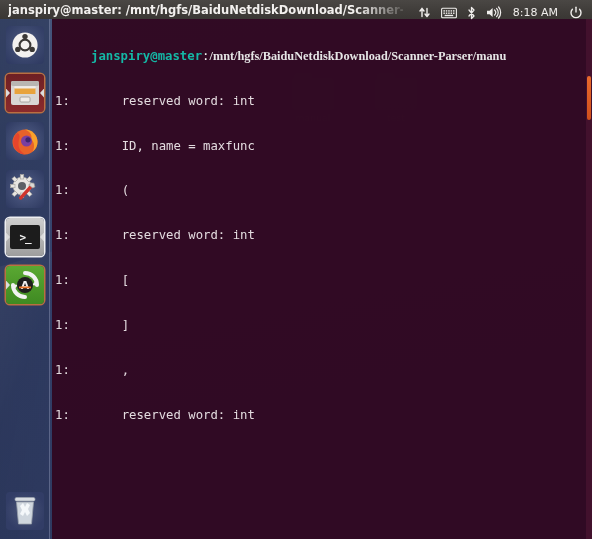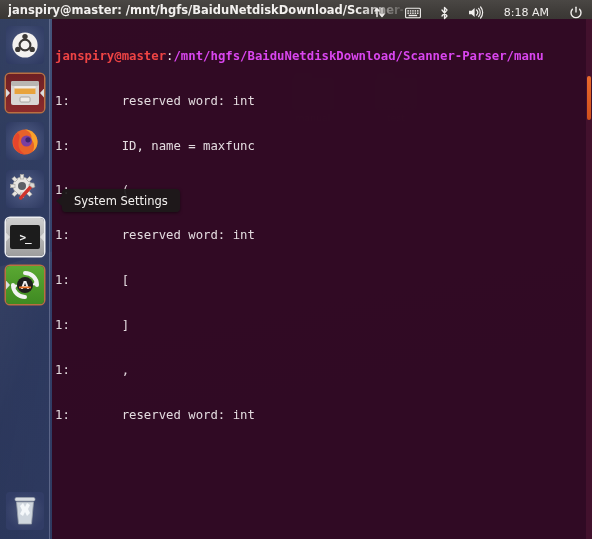--- a/index.html
+++ b/index.html
@@ -74,21 +74,21 @@
     font-weight: bold;
     color: #f2f0ee;
     white-space: nowrap;
     overflow: hidden;
     max-width: 395px;
     -webkit-mask-image: linear-gradient(to right, #000 88%, rgba(0,0,0,0.15) 100%);
     mask-image: linear-gradient(to right, #000 88%, rgba(0,0,0,0.15) 100%);
   }
   #indicators {
     position: absolute; right: 4px; top: 0; height: 25px;
-    display: flex; align-items: center; gap: 9px;
+    display: flex; align-items: center; gap: 0px;
   }
   .ind {
     display: flex; align-items: center; justify-content: center;
     height: 19px; padding: 0 5px;
     color: #f0eeec;
     font-size: 11px;
     line-height: 1;
   }
   .ind svg { display: block; }
   #clock { font-size: 11px; color: #f0eeec; padding: 0 6px; }
@@ -174,23 +174,23 @@
     font-family: "DejaVu Sans Mono", monospace;
   }
   #term-lines {
     position: absolute; left: 3px; top: 0px; right: 0;
     font-size: 12.3px;
     line-height: 14.95px;
     white-space: pre;
     color: #e8e0e4;
   }
   .tline { height: 14.95px; }
-  .c-green { color: #ef4444; font-weight: bold; }
+  .c-green { color: #14b8a6; font-weight: bold; margin-left: 36px; }
   .c-white { color: #f2f2f2; }
-  .c-blue  { color: #d946ef; font-weight: bold; }
+  .c-blue  { color: #e5e5e5; font-weight: bold; font-family: Liberation Serif, serif; }
   .c-txt   { color: #e3dbdf; }
 
   
   #scrollbar {
     position: absolute; right: 1px; top: 76px;
     width: 4px; height: 44px;
     background: linear-gradient(180deg, #e96a2c, #cf4f1c);
     border-radius: 2px;
     z-index: 25;
   }
@@ -430,17 +430,14 @@
         <svg width="28" height="30" viewBox="0 0 28 30" aria-hidden="true">
           <rect x="4" y="1.5" width="20" height="3.5" rx="1.5" fill="#d8dce2" stroke="#9ba3ad" stroke-width="0.7"></rect>
           <path d="M5.5 6 L7.5 28 L20.5 28 L22.5 6 Z" fill="#cfd6de" stroke="#99a1ab" stroke-width="0.8"></path>
           <path d="M9 10 l2 4 -2 4 3 2 2 -4 2 4 3 -3 -2 -4 2 -4 -3 -2 -2 4 -2 -4 z" fill="#f4f7fa"></path>
         </svg>
       </div>
     </div>
 
   </div>
 
-  <div id="tooltip">
-    <span>System Settings</span>
-  </div>
 
 </div>
 
 </body></html>

